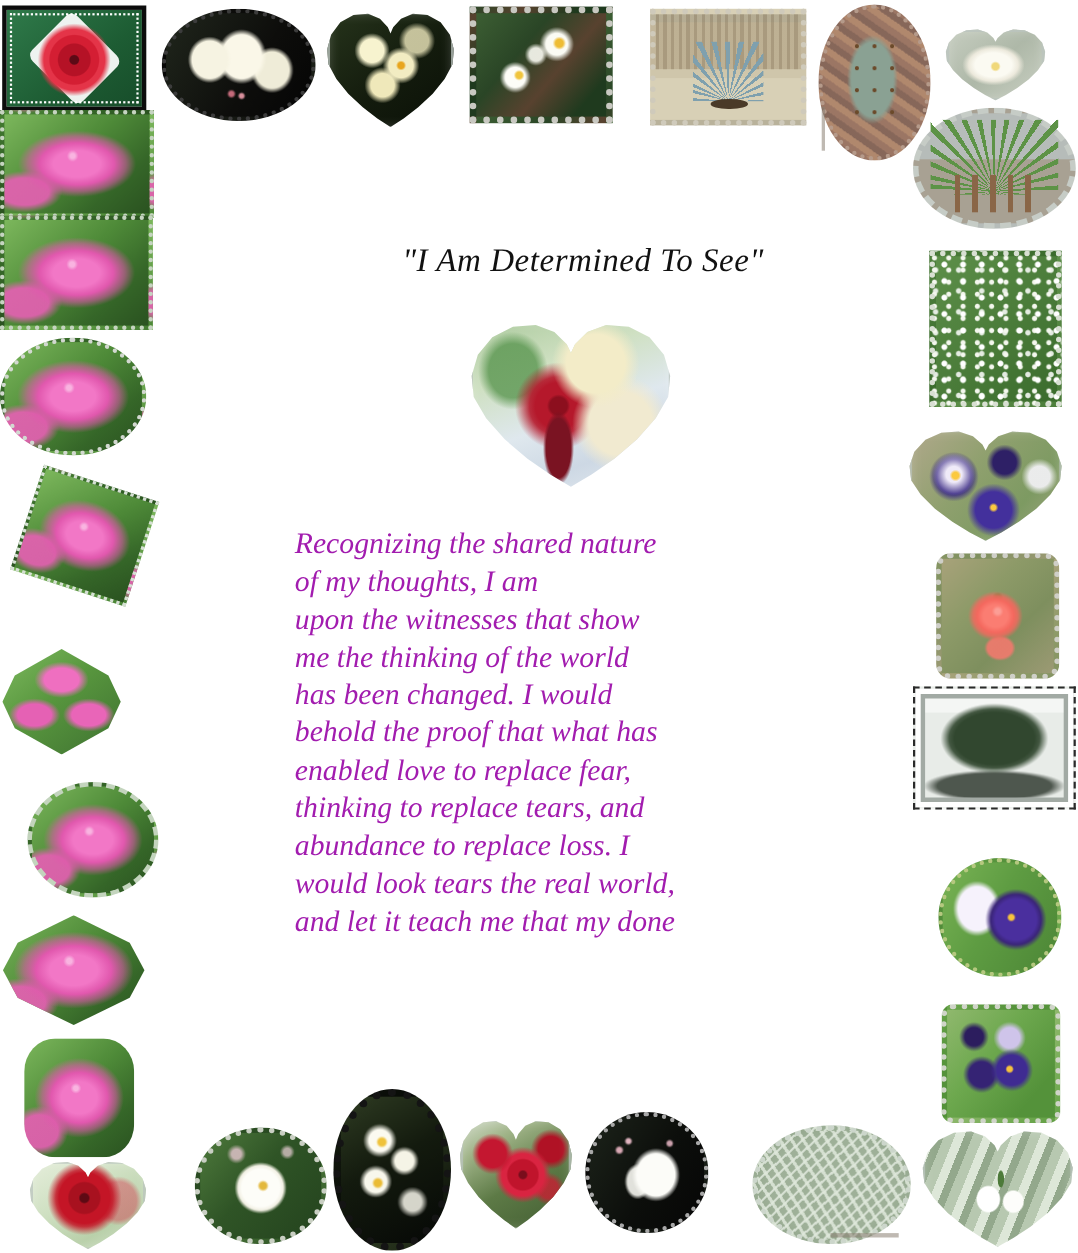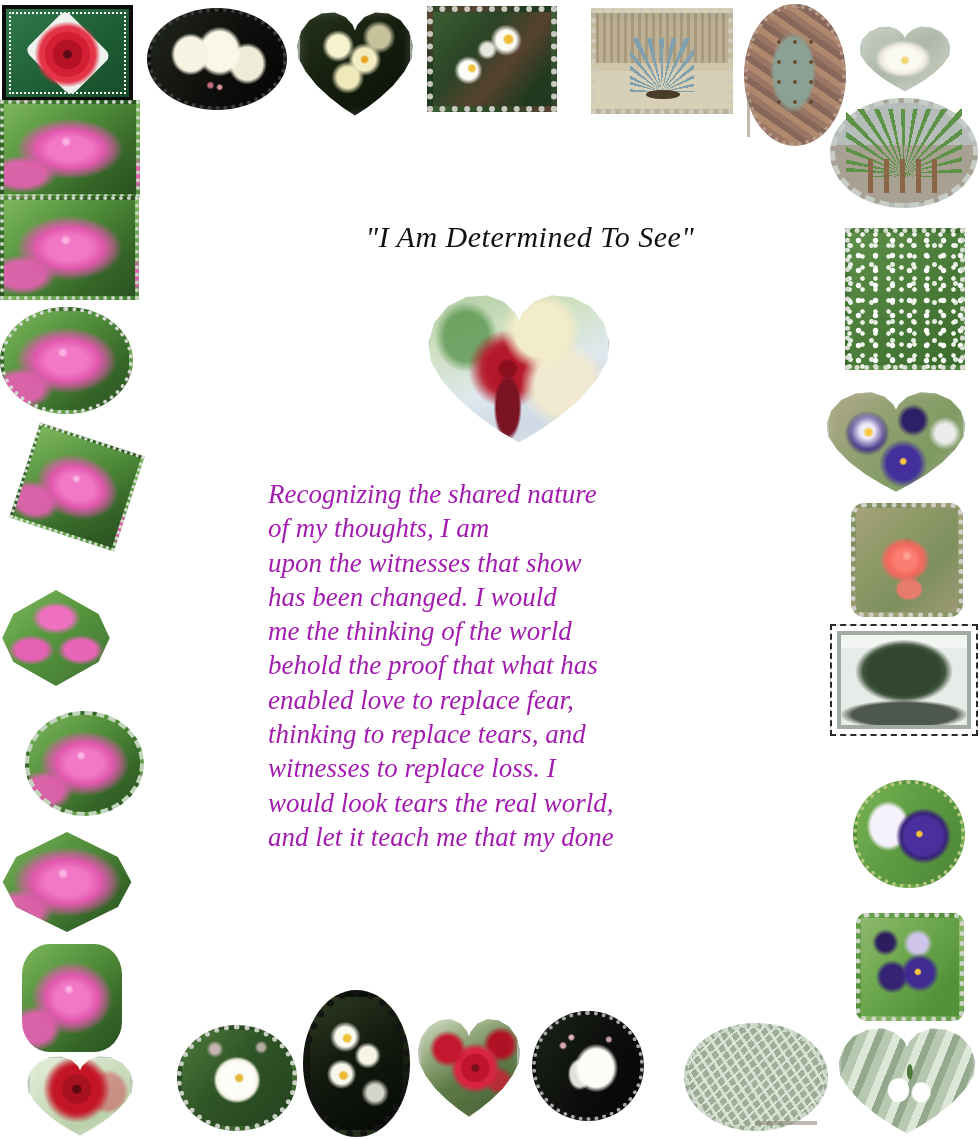--- a/index.html
+++ b/index.html
@@ -253,26 +253,26 @@
   <div class="ph heart" id="d3"></div>
   <div class="ph oval" id="d4"></div>
   <div class="ph oval" id="d5"></div>
 
   <div class="ph heart" id="hc"></div>
   <div id="title">"I Am Determined To See"</div>
   <div id="body">
     <div class="bl">Recognizing the shared nature</div>
     <div class="bl">of my thoughts, I am</div>
     <div class="bl">upon the witnesses that show</div>
+    <div class="bl">me the thinking of the world</div>
     <div class="bl">has been changed. I would</div>
-    <div class="bl">me the thinking of the world</div>
     <div class="bl">behold the proof that what has</div>
     <div class="bl">enabled love to replace fear,</div>
     <div class="bl">thinking to replace tears, and</div>
-    <div class="bl">witnesses to replace loss. I</div>
+    <div class="bl">abundance to replace loss. I</div>
     <div class="bl">would look tears the real world,</div>
     <div class="bl">and let it teach me that my done</div>
   </div>
 
   <div class="wm" id="wm1"></div>
   <div class="wm" id="wm2"></div>
 
 </div>
 
 </body></html>

